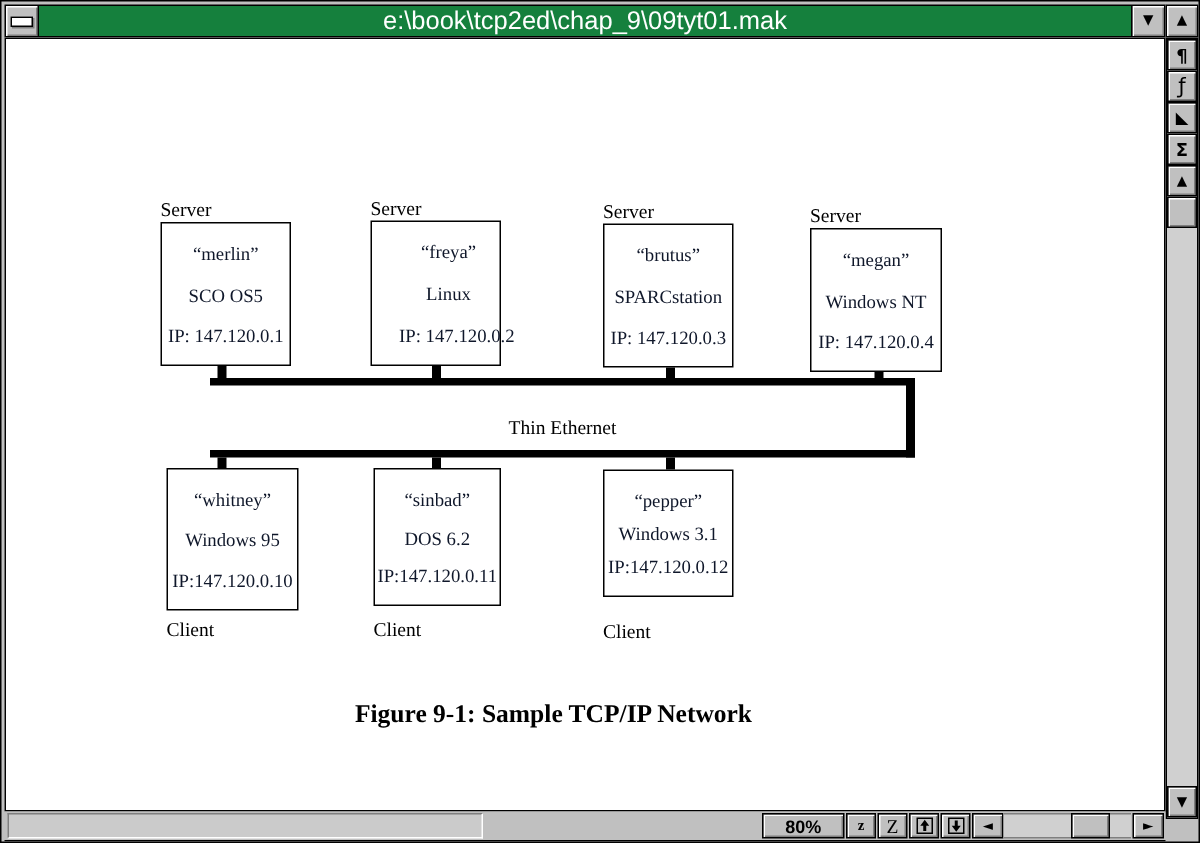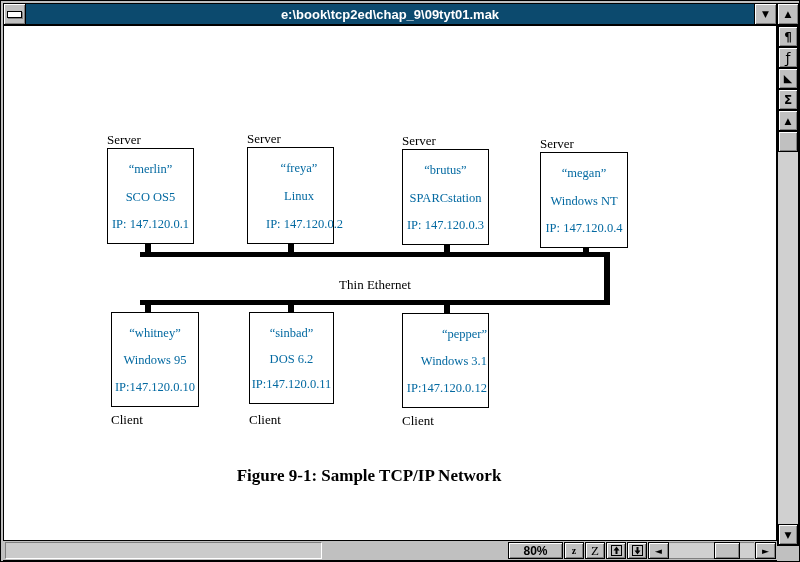--- a/index.html
+++ b/index.html
@@ -7,40 +7,40 @@
   .window{position:absolute;inset:0;width:800px;height:562px;border:1px solid #000;
     box-sizing:border-box;background:#c0c0c0;}
   
   .titlebar{position:absolute;left:2px;top:2px;width:774px;height:22px;display:flex;
     border:1px solid #000;box-sizing:border-box;}
   .sysbtn{width:22px;height:100%;background:#c0c0c0;border-right:1px solid #000;
     box-sizing:border-box;display:flex;align-items:center;justify-content:center;
     box-shadow:inset 1px 1px 0 #fff, inset -1px -1px 0 #7f7f7f;}
   .sysdash{width:13px;height:5px;background:#fff;border:1px solid #000;
     box-shadow:1px 1px 0 #7f7f7f;}
-  .titletext{flex:1;background:#0c4a6e;color:#fff;font-weight:bold;font-size:13px;
+  .titletext{flex:1;background:#15803d;color:#fff;font-weight:normal;font-size:17px;
     display:flex;align-items:center;justify-content:center;white-space:nowrap;overflow:hidden;}
   .capbtn{width:22px;height:100%;background:#c0c0c0;border-left:1px solid #000;
     box-sizing:border-box;display:flex;align-items:center;justify-content:center;
     font-family:"DejaVu Sans",sans-serif;font-size:9px;color:#000;
     box-shadow:inset 1px 1px 0 #fff, inset -1px -1px 0 #7f7f7f;cursor:default;}
   .maxbtn{position:absolute;left:776px;top:2px;width:22px;height:22px;background:#c0c0c0;
     border:1px solid #000;box-sizing:border-box;display:flex;align-items:center;justify-content:center;
     font-family:"DejaVu Sans",sans-serif;font-size:9px;
     box-shadow:inset 1px 1px 0 #fff, inset -1px -1px 0 #7f7f7f;}
   
   .canvas{position:absolute;left:2px;top:24px;width:774px;height:516px;background:#fff;
     border:1px solid #000;box-sizing:border-box;overflow:hidden;}
   
   .nodelabel{position:absolute;text-align:left;font-family:"Liberation Serif",serif;
     font-size:13px;color:#000;white-space:nowrap;}
   .node{position:absolute;border:1px solid #000;background:#fff;box-sizing:border-box;
     display:flex;flex-direction:column;justify-content:space-between;
     padding:13px 1px 11px 1px;text-align:center;}
-  .node div{font-family:"Liberation Serif",serif;font-size:12.5px;color:#0369a1;white-space:nowrap;}
+  .node div{font-family:"Liberation Serif",serif;font-size:12.5px;color:#0f172a;white-space:nowrap;}
   .busline{position:absolute;background:#000;}
   .buslabel{position:absolute;text-align:center;font-family:"Liberation Serif",serif;
     font-size:13px;color:#000;}
   .caption{position:absolute;text-align:center;font-family:"Liberation Serif",serif;
     font-weight:bold;font-size:17px;color:#000;}
   
   .rightcol{position:absolute;left:776px;top:24px;width:22px;height:521px;background:#d0d0d0;
     border:1px solid #000;box-sizing:border-box;display:flex;flex-direction:column;}
   .toolbtn,.scrollbtn,.vthumb{width:100%;height:21px;background:#c0c0c0;border:1px solid #000;
     box-sizing:border-box;display:flex;align-items:center;justify-content:center;
@@ -123,21 +123,21 @@
     <div class="node" style="left:107px;top:286px;width:88px;height:95px;">
       <div>“whitney”</div>
       <div>Windows 95</div>
       <div>IP:147.120.0.10</div>
     </div>
     <div class="node" style="left:245px;top:286px;width:85px;height:92px;">
       <div>“sinbad”</div>
       <div>DOS 6.2</div>
       <div>IP:147.120.0.11</div>
     </div>
-    <div class="node" style="left:398px;top:287px;width:87px;height:95px;align-items:flex-end;">
+    <div class="node" style="left:398px;top:287px;width:87px;height:85px;">
       <div>“pepper”</div>
       <div>Windows 3.1</div>
       <div>IP:147.120.0.12</div>
     </div>
 
     <div class="nodelabel" style="left:107px;top:386px;width:88px;">Client</div>
     <div class="nodelabel" style="left:245px;top:386px;width:85px;">Client</div>
     <div class="nodelabel" style="left:398px;top:387px;width:87px;">Client</div>
 
     <div class="caption" style="left:0px;top:440px;width:730px;">Figure 9-1: Sample TCP/IP Network</div>

